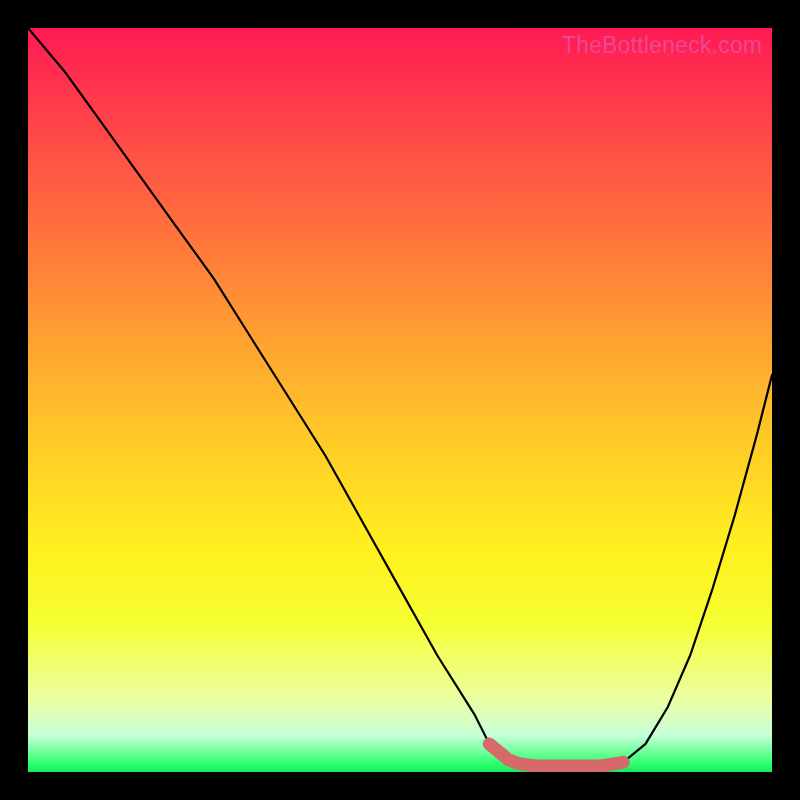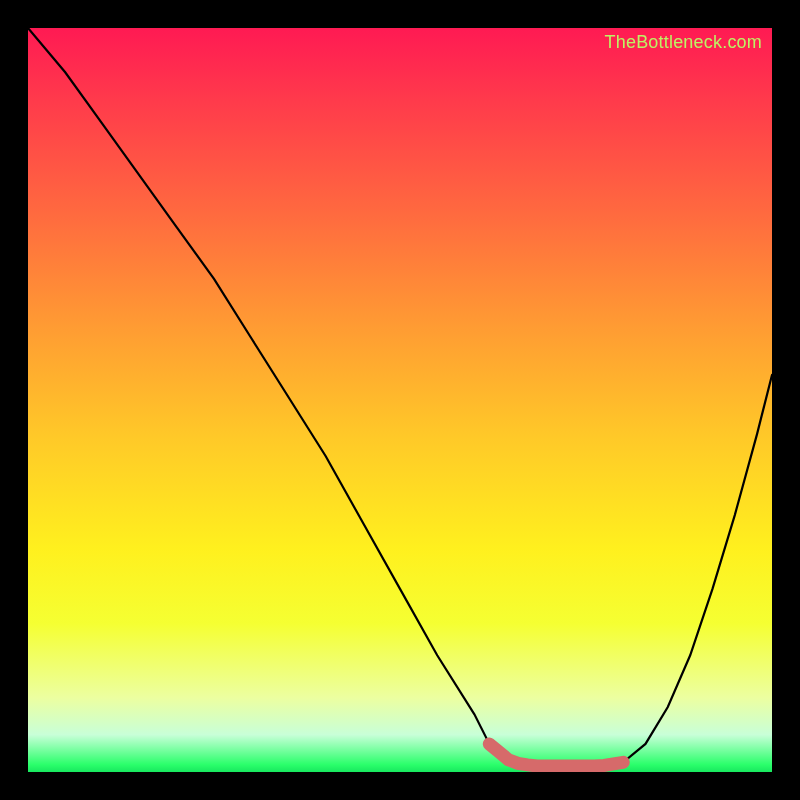--- a/index.html
+++ b/index.html
@@ -37,22 +37,22 @@
       #c8ffd8 95%,
       #2bff6b 99%,
       #18e85f 100%
     );
   }
 
   .watermark {
     position: absolute;
     top: 4px;
     right: 10px;
-    color: #bef264;
-    font-size: 18px;
+    color: #ec4899;
+    font-size: 23px;
     font-weight: 500;
     letter-spacing: 0.2px;
     z-index: 3;
   }
 
   svg.curve {
     position: absolute;
     inset: 0;
     width: 100%;
     height: 100%;

